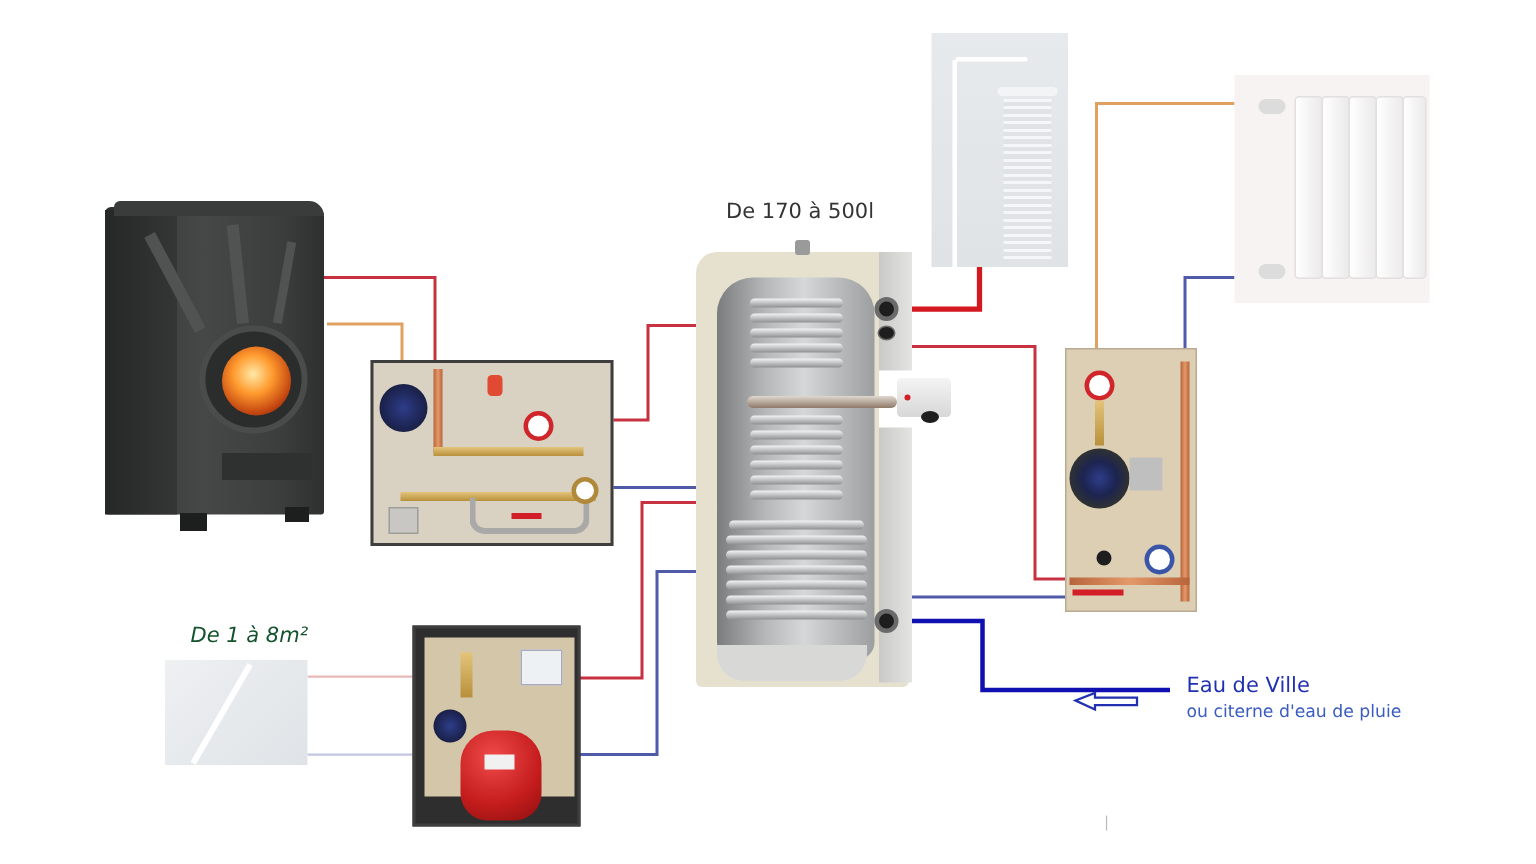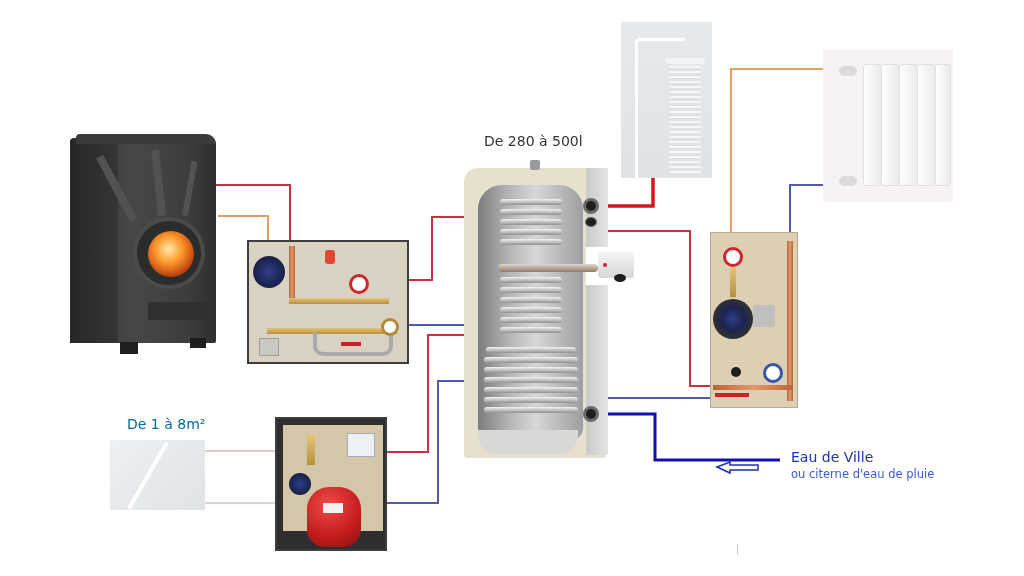--- a/index.html
+++ b/index.html
@@ -102,32 +102,32 @@
   <div class="abs gauge-red" style="left:100px;top:32px;width:20px;height:20px;"></div>
   <div class="abs" style="left:76px;top:8px;width:10px;height:14px;background:#e04a32;border-radius:3px;"></div>
   <div class="abs gauge-blue" style="left:132px;top:76px;width:18px;height:18px;border-color:#b08a3a;"></div>
   <div class="abs valve-red" style="left:92px;top:100px;width:20px;height:4px;"></div>
   <div class="abs" style="left:10px;top:96px;width:18px;height:16px;background:#c9c7c3;border:1px solid #a09e99;"></div>
 </div>
 
 <div class="abs solar">
   <div class="abs" style="left:55px;top:2px;width:4px;height:76px;background:#ffffff;transform:rotate(30deg);transform-origin:top left;"></div>
 </div>
-<div class="label" style="left:127px;top:416px;font-size:14px;color:#0369a1;">De 1 à 8m²</div>
+<div class="label" style="left:127px;top:416px;font-size:14px;color:#14532d;font-style:italic;">De 1 à 8m²</div>
 
 <div class="abs panel" style="left:275px;top:417px;width:112px;height:134px;background:#2e2e2e;">
   <div class="abs" style="left:6px;top:6px;width:100px;height:106px;background:#d4c6a8;"></div>
   <div class="abs" style="left:70px;top:14px;width:26px;height:22px;background:#eef1f3;border:1px solid #aab;"></div>
   <div class="abs pump" style="left:12px;top:54px;width:22px;height:22px;"></div>
   <div class="abs brass" style="left:30px;top:16px;width:8px;height:30px;"></div>
   <div class="abs" style="left:30px;top:68px;width:54px;height:60px;background:radial-gradient(circle at 40% 30%,#f04a4a,#c41c1c 60%,#8c1010);border-radius:22px 22px 18px 18px;"></div>
   <div class="abs" style="left:46px;top:84px;width:20px;height:10px;background:#f1f1f1;"></div>
 </div>
 
-<div class="label" style="left:484px;top:133px;font-size:14px;color:#333333;">De 280 à 500l</div>
+<div class="label" style="left:484px;top:133px;font-size:14px;color:#333333;">De 170 à 500l</div>
 <div class="abs">
   <div class="abs tank-outer"></div>
   <div class="abs tank-skin"></div>
   <div class="abs" style="left:530px;top:160px;width:10px;height:10px;background:#9a9a9a;border-radius:2px;"></div>
   <div class="abs tank-inner">
     <div class="coil" style="left:22px;top:14px;width:62px;"></div>
     <div class="coil" style="left:22px;top:24px;width:62px;"></div>
     <div class="coil" style="left:22px;top:34px;width:62px;"></div>
     <div class="coil" style="left:22px;top:44px;width:62px;"></div>
     <div class="coil" style="left:22px;top:54px;width:62px;"></div>

